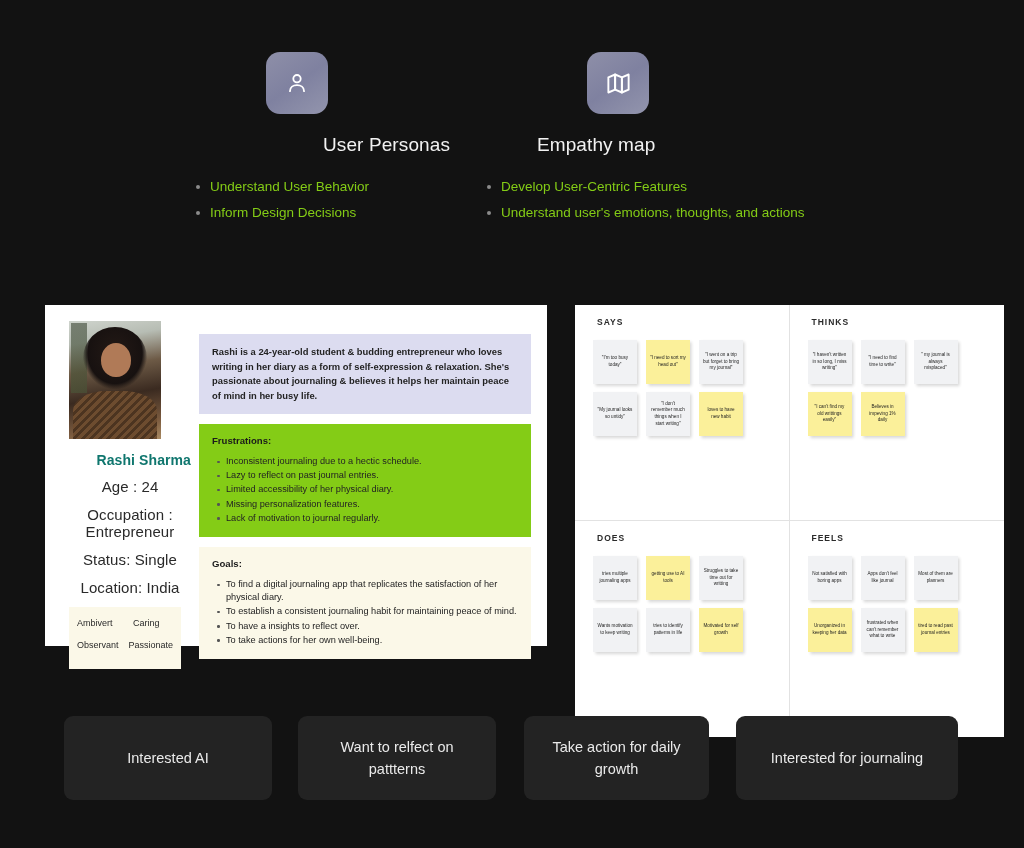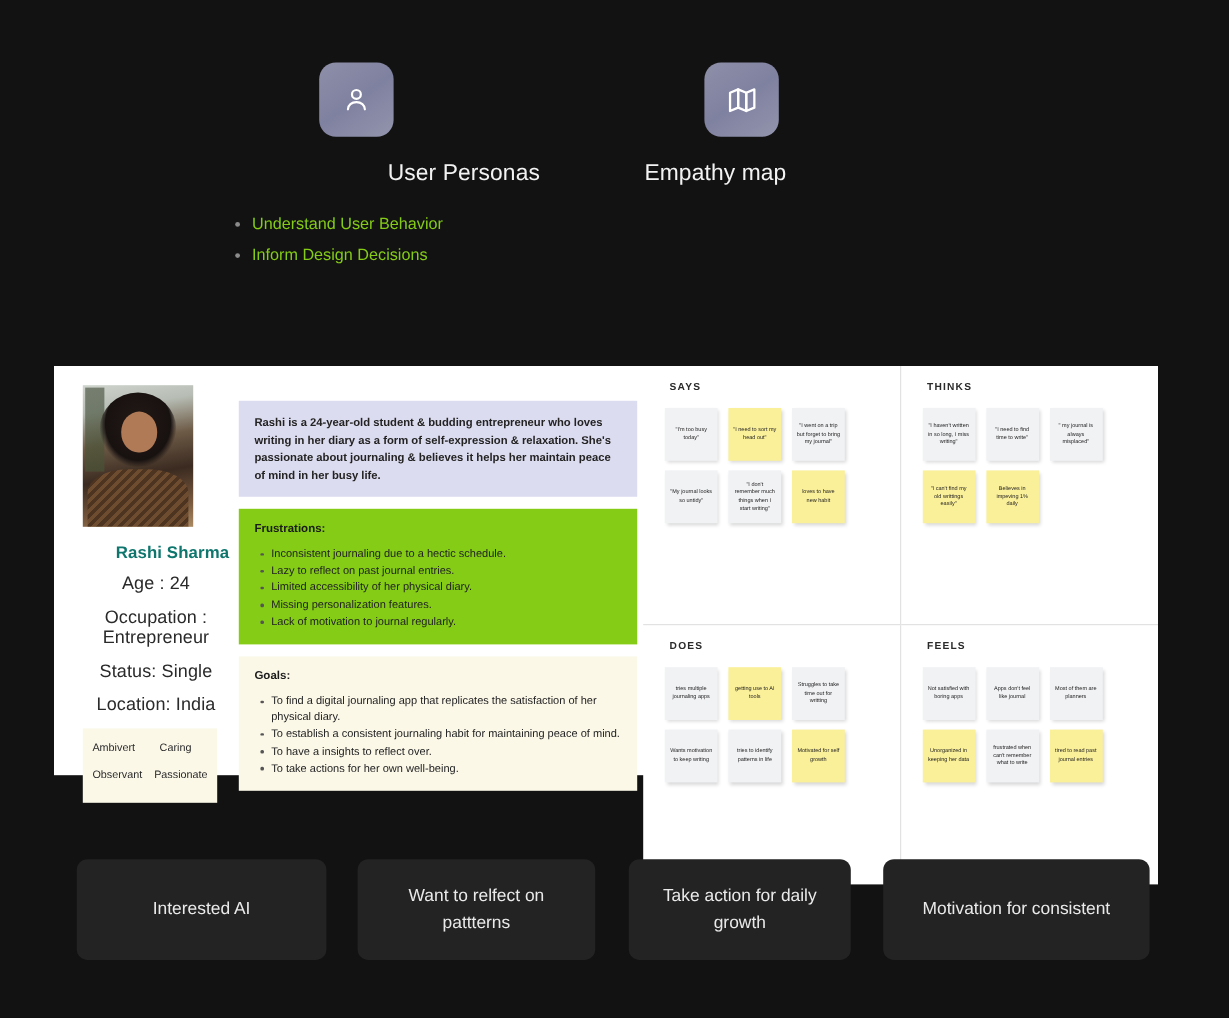--- a/index.html
+++ b/index.html
@@ -117,21 +117,21 @@
     position: relative; font-size: 9.2px; line-height: 13.2px;
     color: #232323; margin-bottom: 1px;
   }
   .pbox ul li::before {
     content: ""; position: absolute; left: -9px; top: 5.5px;
     width: 2.5px; height: 2.5px; border-radius: 50%; background: #555;
   }
 
   
   .empathy-card {
-    position: absolute; left: 536px; top: 305px;
+    position: absolute; left: 575px; top: 305px;
     width: 429px; height: 432px;
     background: #ffffff;
     display: grid;
     grid-template-columns: 1fr 1fr;
     grid-template-rows: 1fr 1fr;
   }
   .quad { position: relative; padding: 12px 0 0 18px; }
   .quad.b-right { border-right: 1px solid #e2e2e2; }
   .quad.b-bottom { border-bottom: 1px solid #e2e2e2; }
   .quad-title {
@@ -189,20 +189,24 @@
 
     <div class="section sec-empathy">
       <div class="icon-tile">
         <svg width="27" height="27" viewBox="0 0 24 24" fill="none" stroke="#ffffff" stroke-width="1.7" stroke-linecap="round" stroke-linejoin="round">
           <path d="M3 6.5 9 4v13.5L3 20z"></path>
           <path d="M9 4l6 2.5V20l-6-2.5z"></path>
           <path d="M15 6.5 21 4v13.5L15 20z"></path>
         </svg>
       </div>
       <div class="sec-title">Empathy map</div>
+      <ul class="sec-list">
+        <li>Develop User-Centric Features</li>
+        <li>Understand user's emotions, thoughts, and actions</li>
+      </ul>
     </div>
   </div>
 
   <div class="persona-card">
 
     <div class="persona-left">
       <div class="persona-photo">
         <div class="ph-palm"></div>
         <div class="ph-hair"></div>
         <div class="ph-face"></div>
@@ -351,16 +355,16 @@
           </div>
       </div>
     </div>
 
   </div>
 
   <div class="chips">
     <div class="chip chip1">Interested AI</div>
     <div class="chip chip2">Want to relfect on pattterns</div>
     <div class="chip chip3">Take action for daily growth</div>
-    <div class="chip chip4">Motivation for consistent</div>
+    <div class="chip chip4">Interested for journaling</div>
   </div>
 
 </div>
 
 </body></html>

